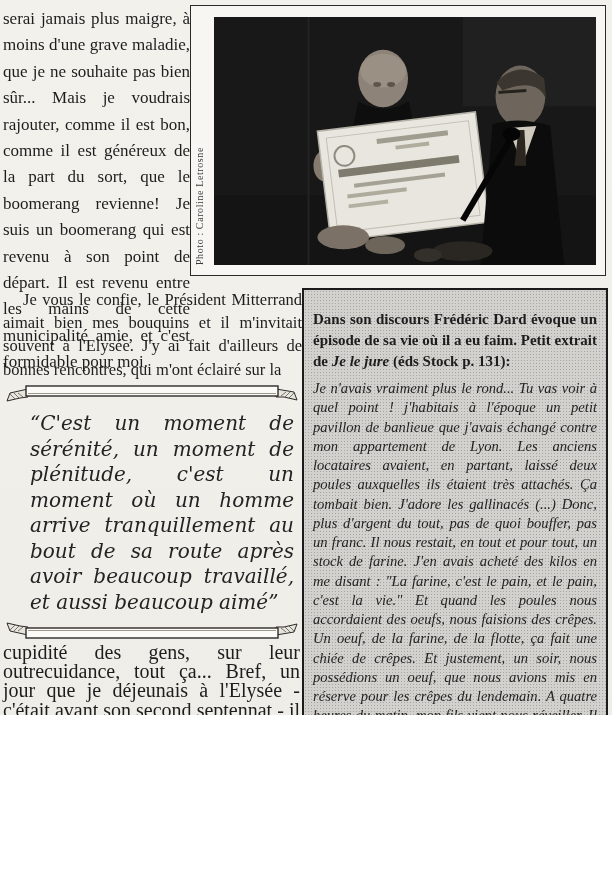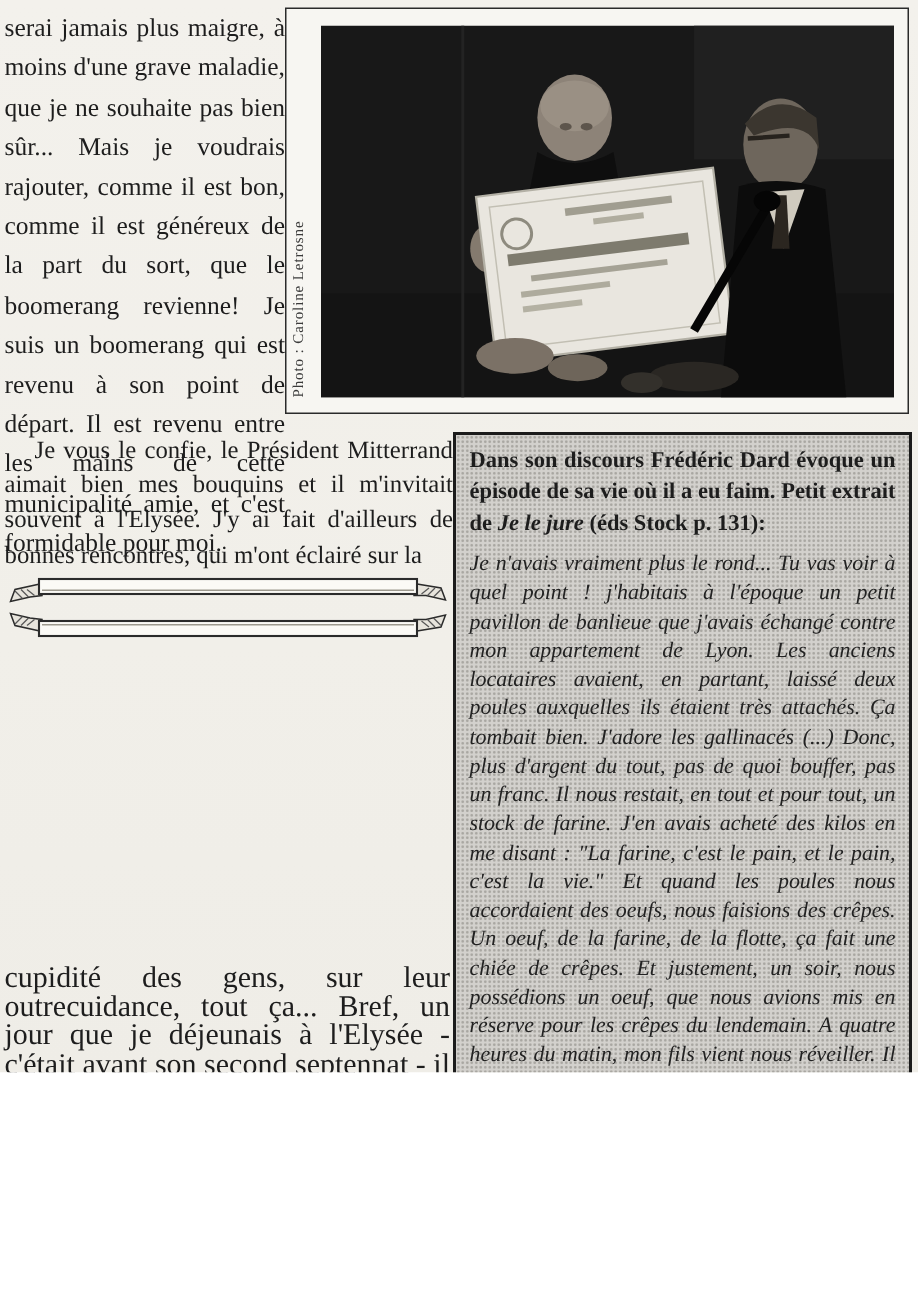--- a/index.html
+++ b/index.html
@@ -58,21 +58,21 @@
     text-align:justify;color:#232323;
   }
   
   .sidebar{
     position:absolute;left:302px;top:288px;width:306px;height:572px;
     box-sizing:border-box;
     border:2px solid #1b1b1b;
     background-color:#d3d1cd;
     background-image:radial-gradient(#a7a5a0 0.8px, rgba(0,0,0,0) 0.9px);
     background-size:3px 3px;
-    padding:7px 9px 6px 9px;
+    padding:19px 9px 6px 9px;
   }
   .sidebar-header{
     font-size:15px;font-weight:bold;line-height:21px;
     text-align:justify;margin:0;
   }
   .sidebar-header .title-italic{font-style:italic;}
   .sidebar-body{
     margin:7px 0 12px 0;
     font-size:14.6px;font-style:italic;line-height:19.25px;
     text-align:justify;color:#222;
@@ -153,20 +153,21 @@
       <line x1="4" y1="13" x2="9" y2="18" stroke="#555" stroke-width="0.8"></line>
       <line x1="8" y1="12" x2="13" y2="17" stroke="#555" stroke-width="0.8"></line>
       <line x1="12" y1="12" x2="17" y2="16" stroke="#555" stroke-width="0.8"></line>
       <path d="M270,8 L288,11 L291,19 L278,16 L270,16 Z" fill="#e7e4dc" stroke="#2b2b2b" stroke-width="1"></path>
       <line x1="288" y1="12" x2="283" y2="17" stroke="#555" stroke-width="0.8"></line>
       <line x1="284" y1="11" x2="279" y2="16" stroke="#555" stroke-width="0.8"></line>
       <line x1="280" y1="11" x2="275" y2="15" stroke="#555" stroke-width="0.8"></line>
       <rect x="20" y="5" width="252" height="10" fill="#fbfaf6" stroke="#2b2b2b" stroke-width="1.4"></rect>
       <line x1="22" y1="12.5" x2="270" y2="12.5" stroke="#9d998e" stroke-width="1"></line>
     </svg>
+    <div class="quote-text">“C'est un moment de sérénité, un moment de plénitude, c'est un moment où un homme arrive tranquillement au bout de sa route après avoir beaucoup travaillé, et aussi beaucoup aimé”</div>
     <svg class="ribbon" width="292" height="24" viewBox="0 0 292 24" style="transform:scaleY(-1)">
       <path d="M22,8 L4,12 L1,20 L14,17 L22,16 Z" fill="#e7e4dc" stroke="#2b2b2b" stroke-width="1"></path>
       <line x1="4" y1="13" x2="9" y2="18" stroke="#555" stroke-width="0.8"></line>
       <line x1="8" y1="12" x2="13" y2="17" stroke="#555" stroke-width="0.8"></line>
       <line x1="12" y1="12" x2="17" y2="16" stroke="#555" stroke-width="0.8"></line>
       <path d="M270,8 L288,11 L291,19 L278,16 L270,16 Z" fill="#e7e4dc" stroke="#2b2b2b" stroke-width="1"></path>
       <line x1="288" y1="12" x2="283" y2="17" stroke="#555" stroke-width="0.8"></line>
       <line x1="284" y1="11" x2="279" y2="16" stroke="#555" stroke-width="0.8"></line>
       <line x1="280" y1="11" x2="275" y2="15" stroke="#555" stroke-width="0.8"></line>
       <rect x="20" y="5" width="252" height="10" fill="#fbfaf6" stroke="#2b2b2b" stroke-width="1.4"></rect>

